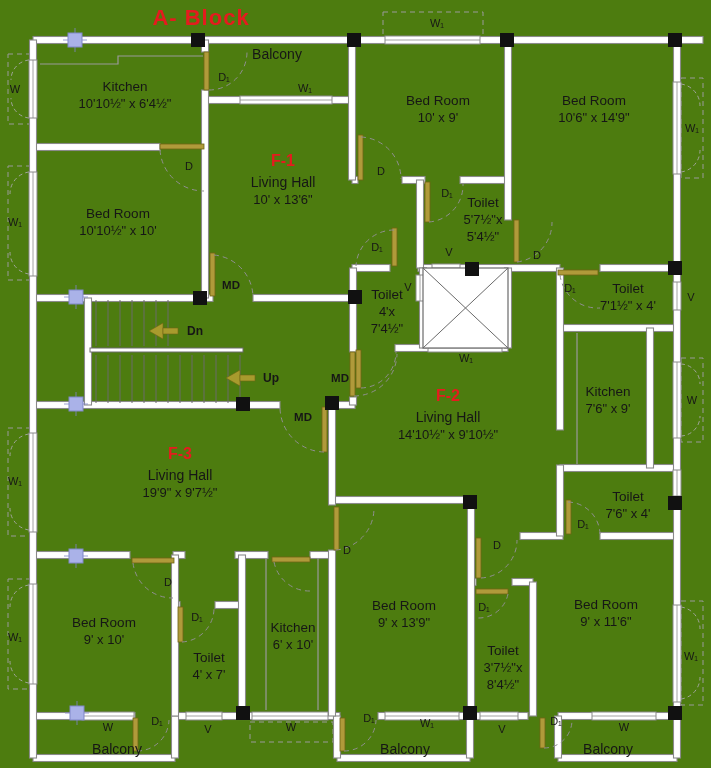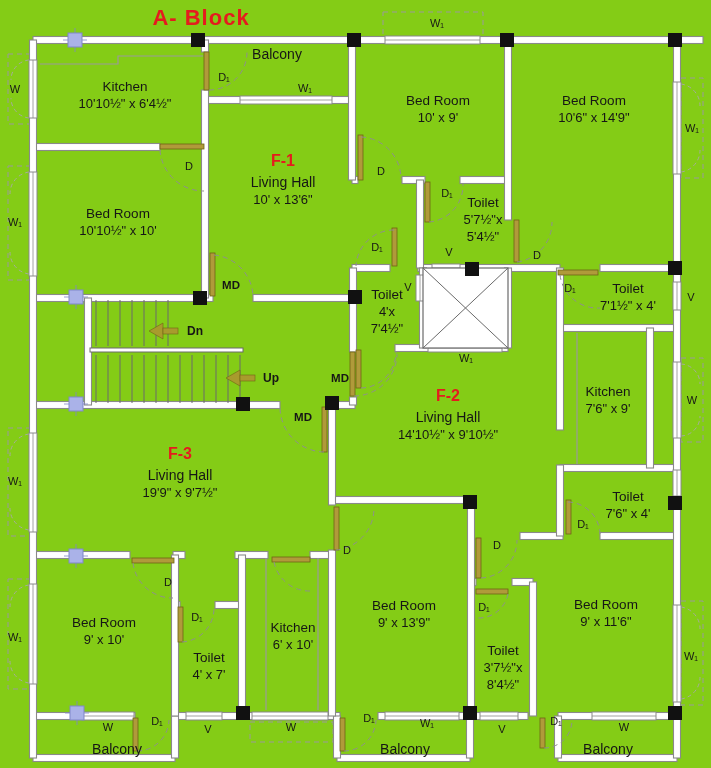--- a/index.html
+++ b/index.html
@@ -1,16 +1,16 @@
 <!DOCTYPE html>
 <html><head>
 <meta charset="utf-8">
 <style>
   html,body{margin:0;padding:0;background:#ffffff;}
-  #stage{position:relative;width:711px;height:768px;background:#84cc16;overflow:hidden;}
+  #stage{position:relative;width:711px;height:768px;background:#4d7c0f;overflow:hidden;}
   svg{display:block;}
   text{font-family:"Liberation Sans","DejaVu Sans",sans-serif;fill:#161616;}
   .room-name{font-size:13.5px;}
   .room-dims{font-size:13px;}
   .flat-id{font-size:16px;font-weight:bold;fill:#e51b1e;}
   .flat-sub{font-size:14px;}
   .tag{font-size:11px;}
   .tag-bold{font-size:11.5px;font-weight:bold;}
   .balcony{font-size:14px;}
   .title{font-size:22px;font-weight:bold;fill:#e51b1e;letter-spacing:1px;}

